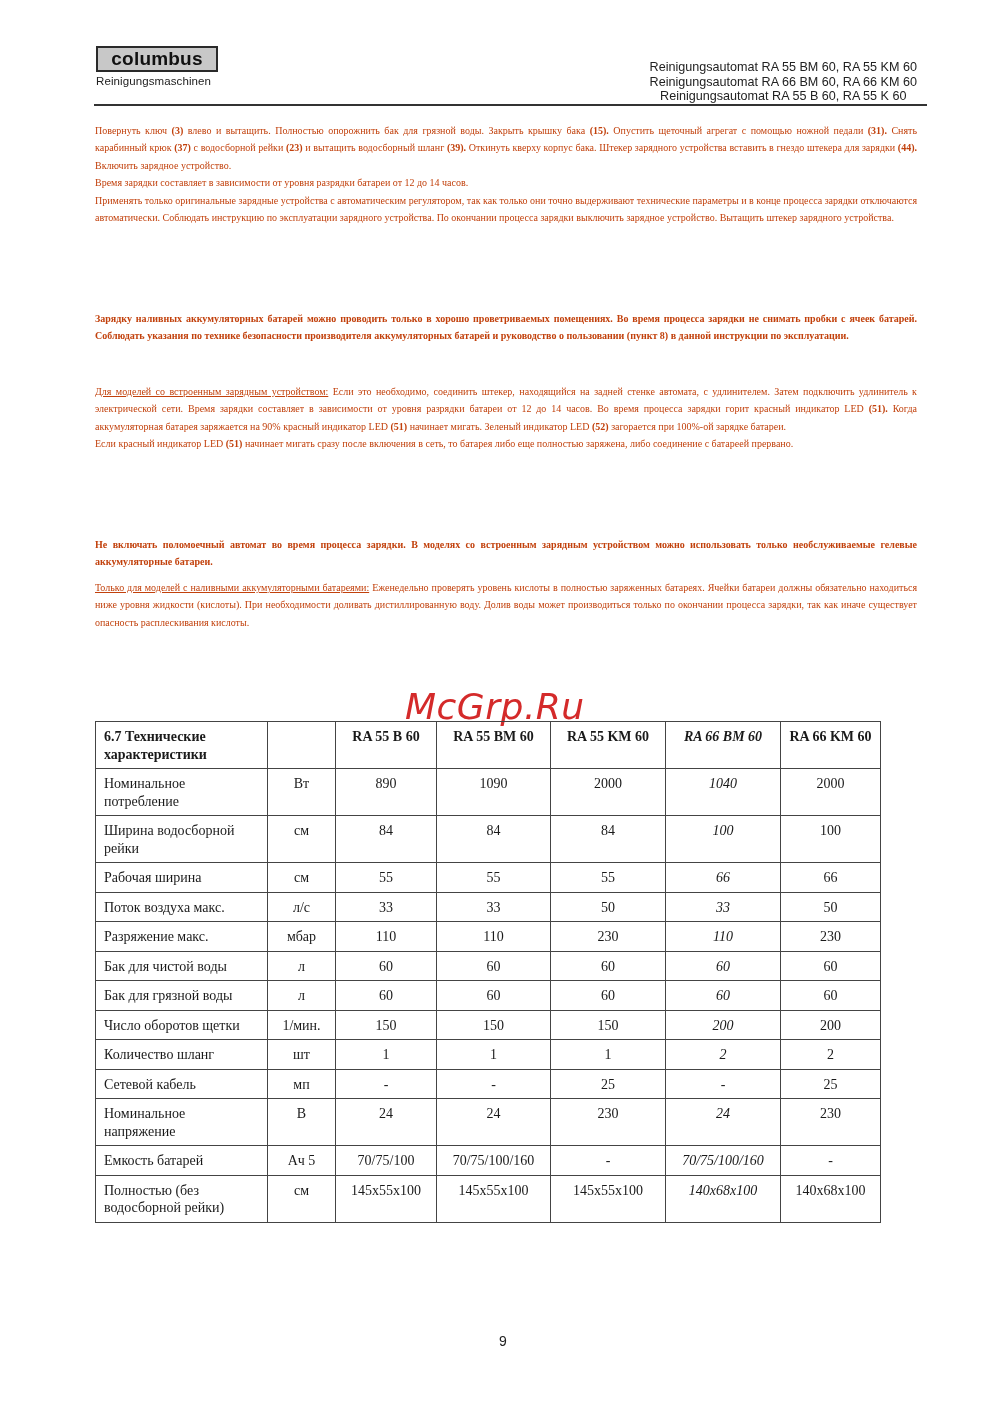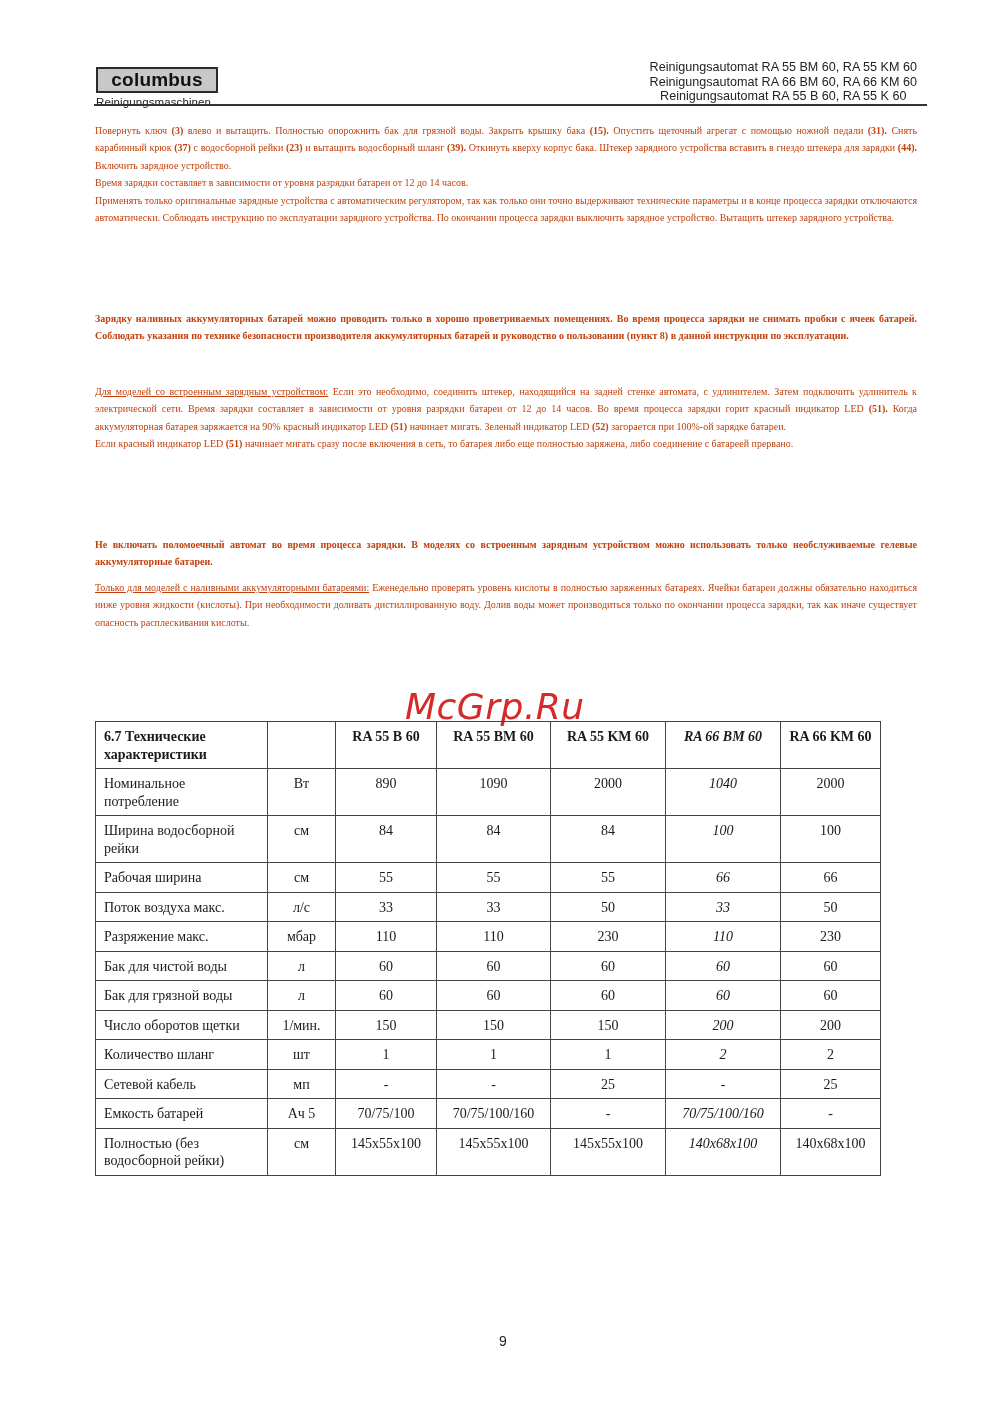--- a/index.html
+++ b/index.html
@@ -1,20 +1,20 @@
 <!DOCTYPE html>
 <html><head>
 <meta charset="utf-8">
 <style>
   html, body { margin: 0; padding: 0; background: #ffffff; }
   body { width: 1000px; height: 1415px; position: relative; overflow: hidden; color: #1a1a1a; }
   .page { position: absolute; left: 0; top: 0; width: 1000px; height: 1415px; }
 
   
-  .logo { position: absolute; left: 96px; top: 67px; }
+  .logo { position: absolute; left: 96px; top: 46px; }
   .logo-box { background: #c8c8c8; border: 2px solid #2a2a2a; width: 118px; height: 22px; line-height: 22px; text-align: center;
               font-family: "Liberation Sans", sans-serif; font-weight: bold; font-size: 19px; color: #111; letter-spacing: 0.2px; }
   .logo-sub { font-family: "Liberation Sans", sans-serif; font-size: 11.5px; color: #222; margin-top: 3px; letter-spacing: 0.1px; }
   .header-right { position: absolute; right: 83px; top: 60px; text-align: center; font-family: "Liberation Sans", sans-serif; font-size: 12.6px; line-height: 14.6px; color: #222; }
   .header-rule { position: absolute; left: 94px; top: 104px; width: 833px; height: 2px; background: #333; }
 
   
   .body-text { position: absolute; left: 95px; width: 822px; font-family: "Liberation Serif", serif; font-size: 10px; line-height: 17.4px; text-align: justify; color: #c2410c; }
   .p { margin: 0; }
   .b { font-weight: bold; }
@@ -174,20 +174,29 @@
         <tr>
           <td class="c-label">Сетевой кабель</td>
           <td class="c-unit">мп</td>
           <td class="c-v1">-</td>
           <td class="c-v2">-</td>
           <td class="c-v3">25</td>
           <td class="c-v4">-</td>
           <td class="c-v5">25</td>
         </tr>
         <tr>
+          <td class="c-label">Номинальное напряжение</td>
+          <td class="c-unit">В</td>
+          <td class="c-v1">24</td>
+          <td class="c-v2">24</td>
+          <td class="c-v3">230</td>
+          <td class="c-v4">24</td>
+          <td class="c-v5">230</td>
+        </tr>
+        <tr>
           <td class="c-label">Емкость батарей</td>
           <td class="c-unit">Ач 5</td>
           <td class="c-v1">70/75/100</td>
           <td class="c-v2">70/75/100/160</td>
           <td class="c-v3">-</td>
           <td class="c-v4">70/75/100/160</td>
           <td class="c-v5">-</td>
         </tr>
         <tr>
           <td class="c-label indent">Полностью (без водосборной рейки)</td>

